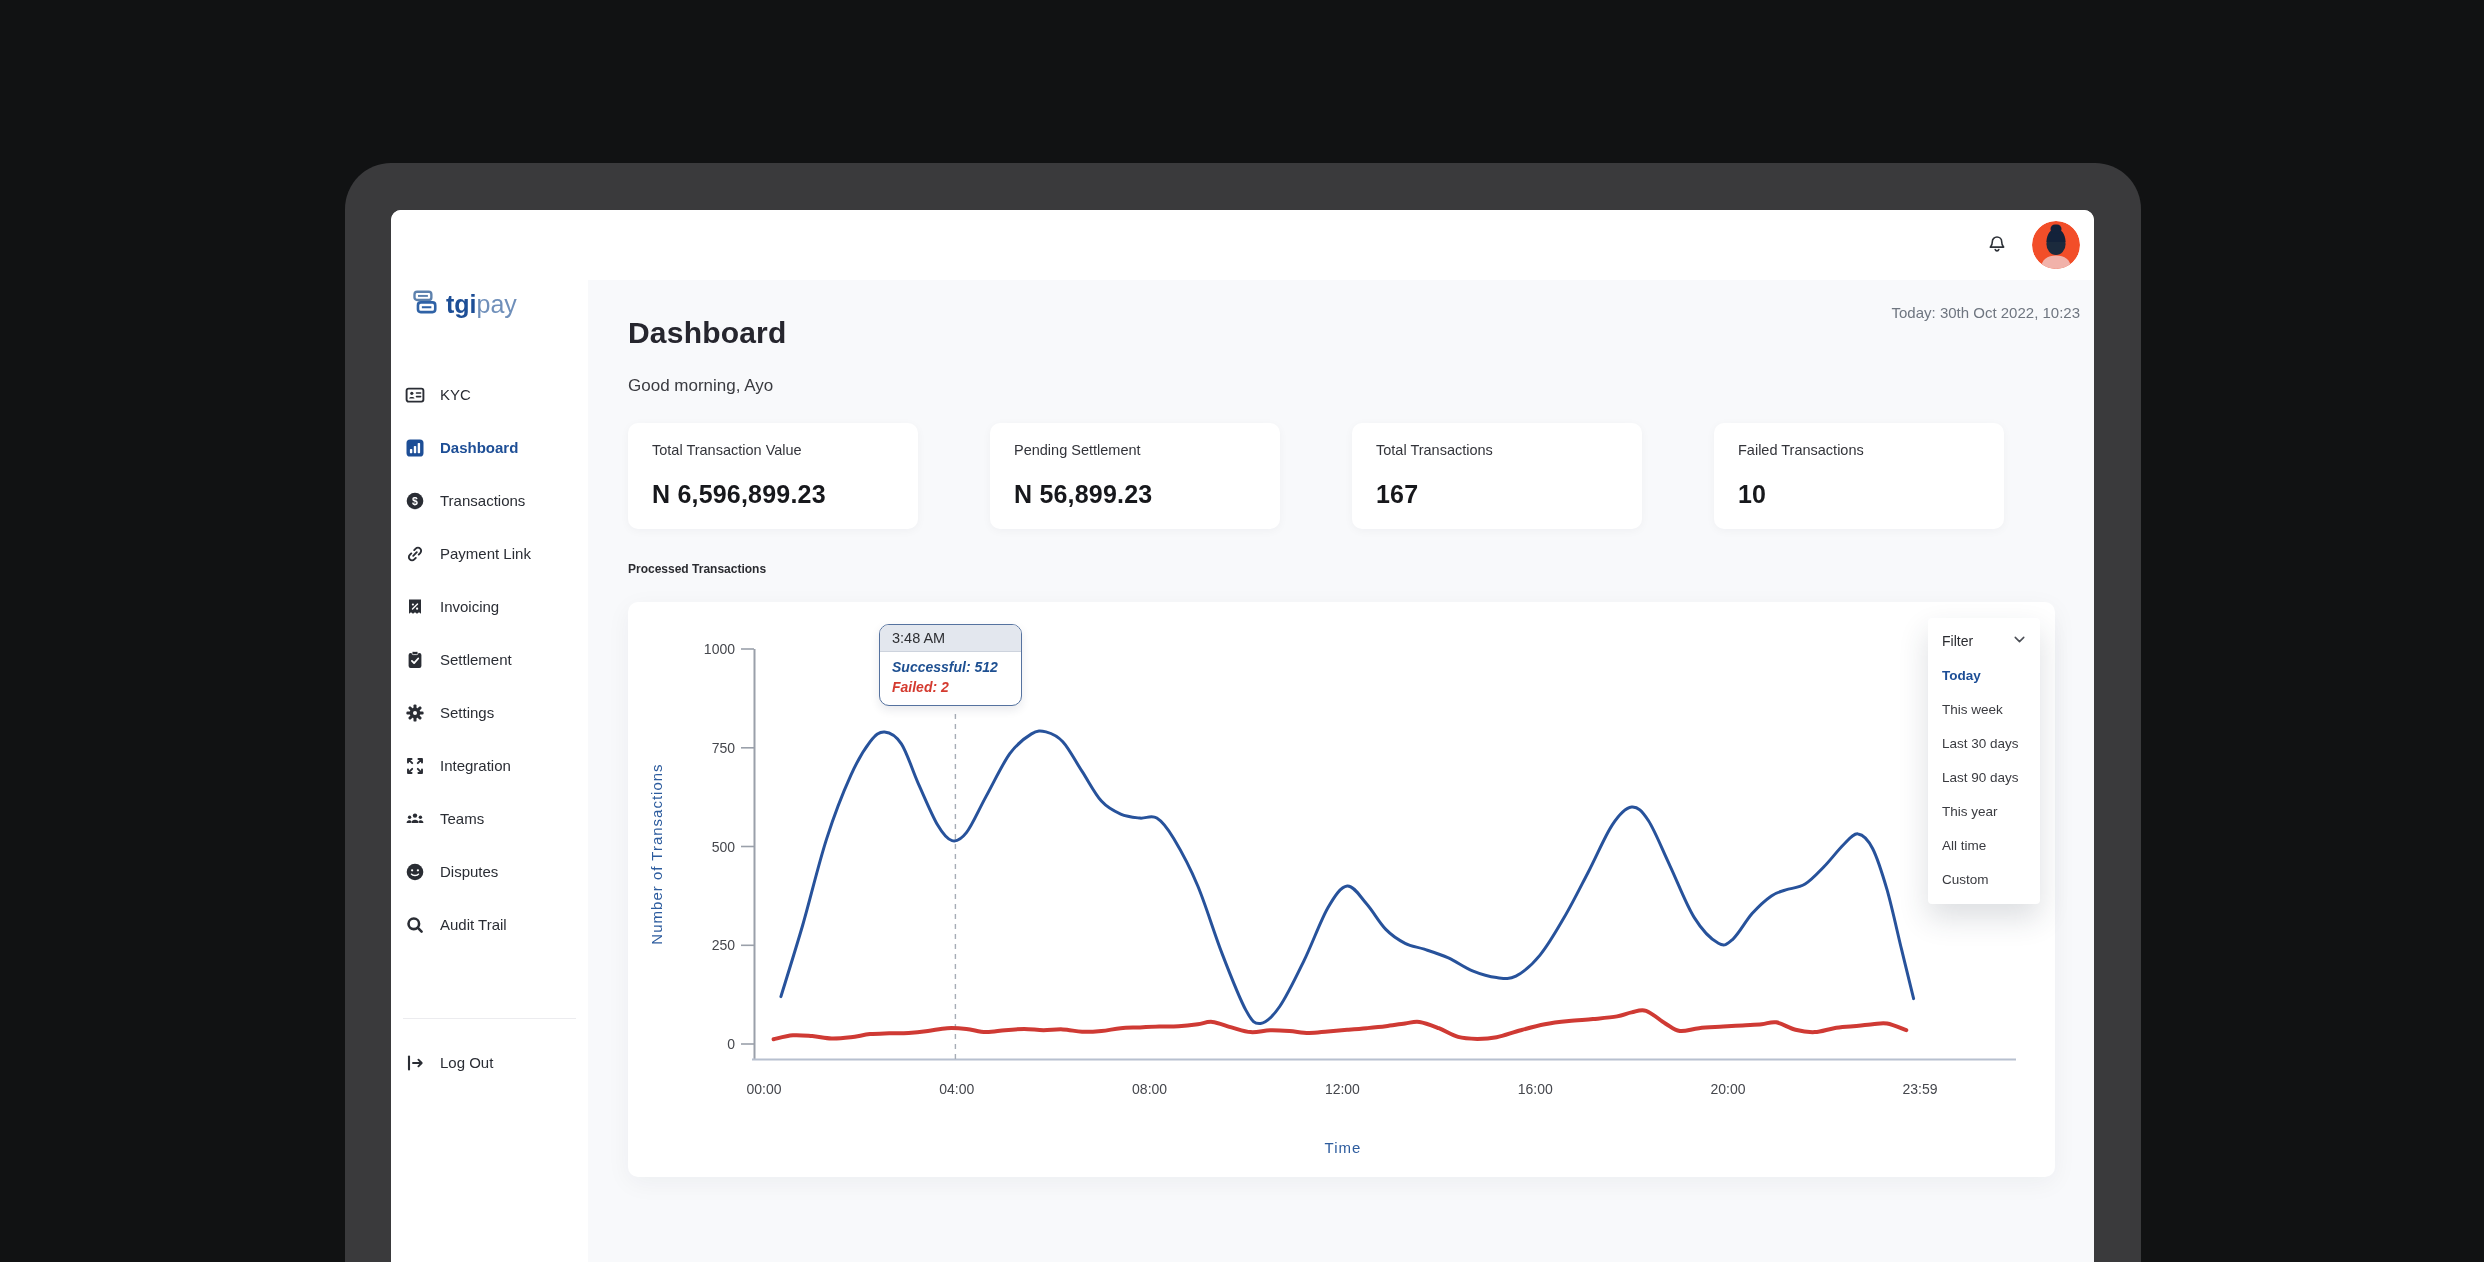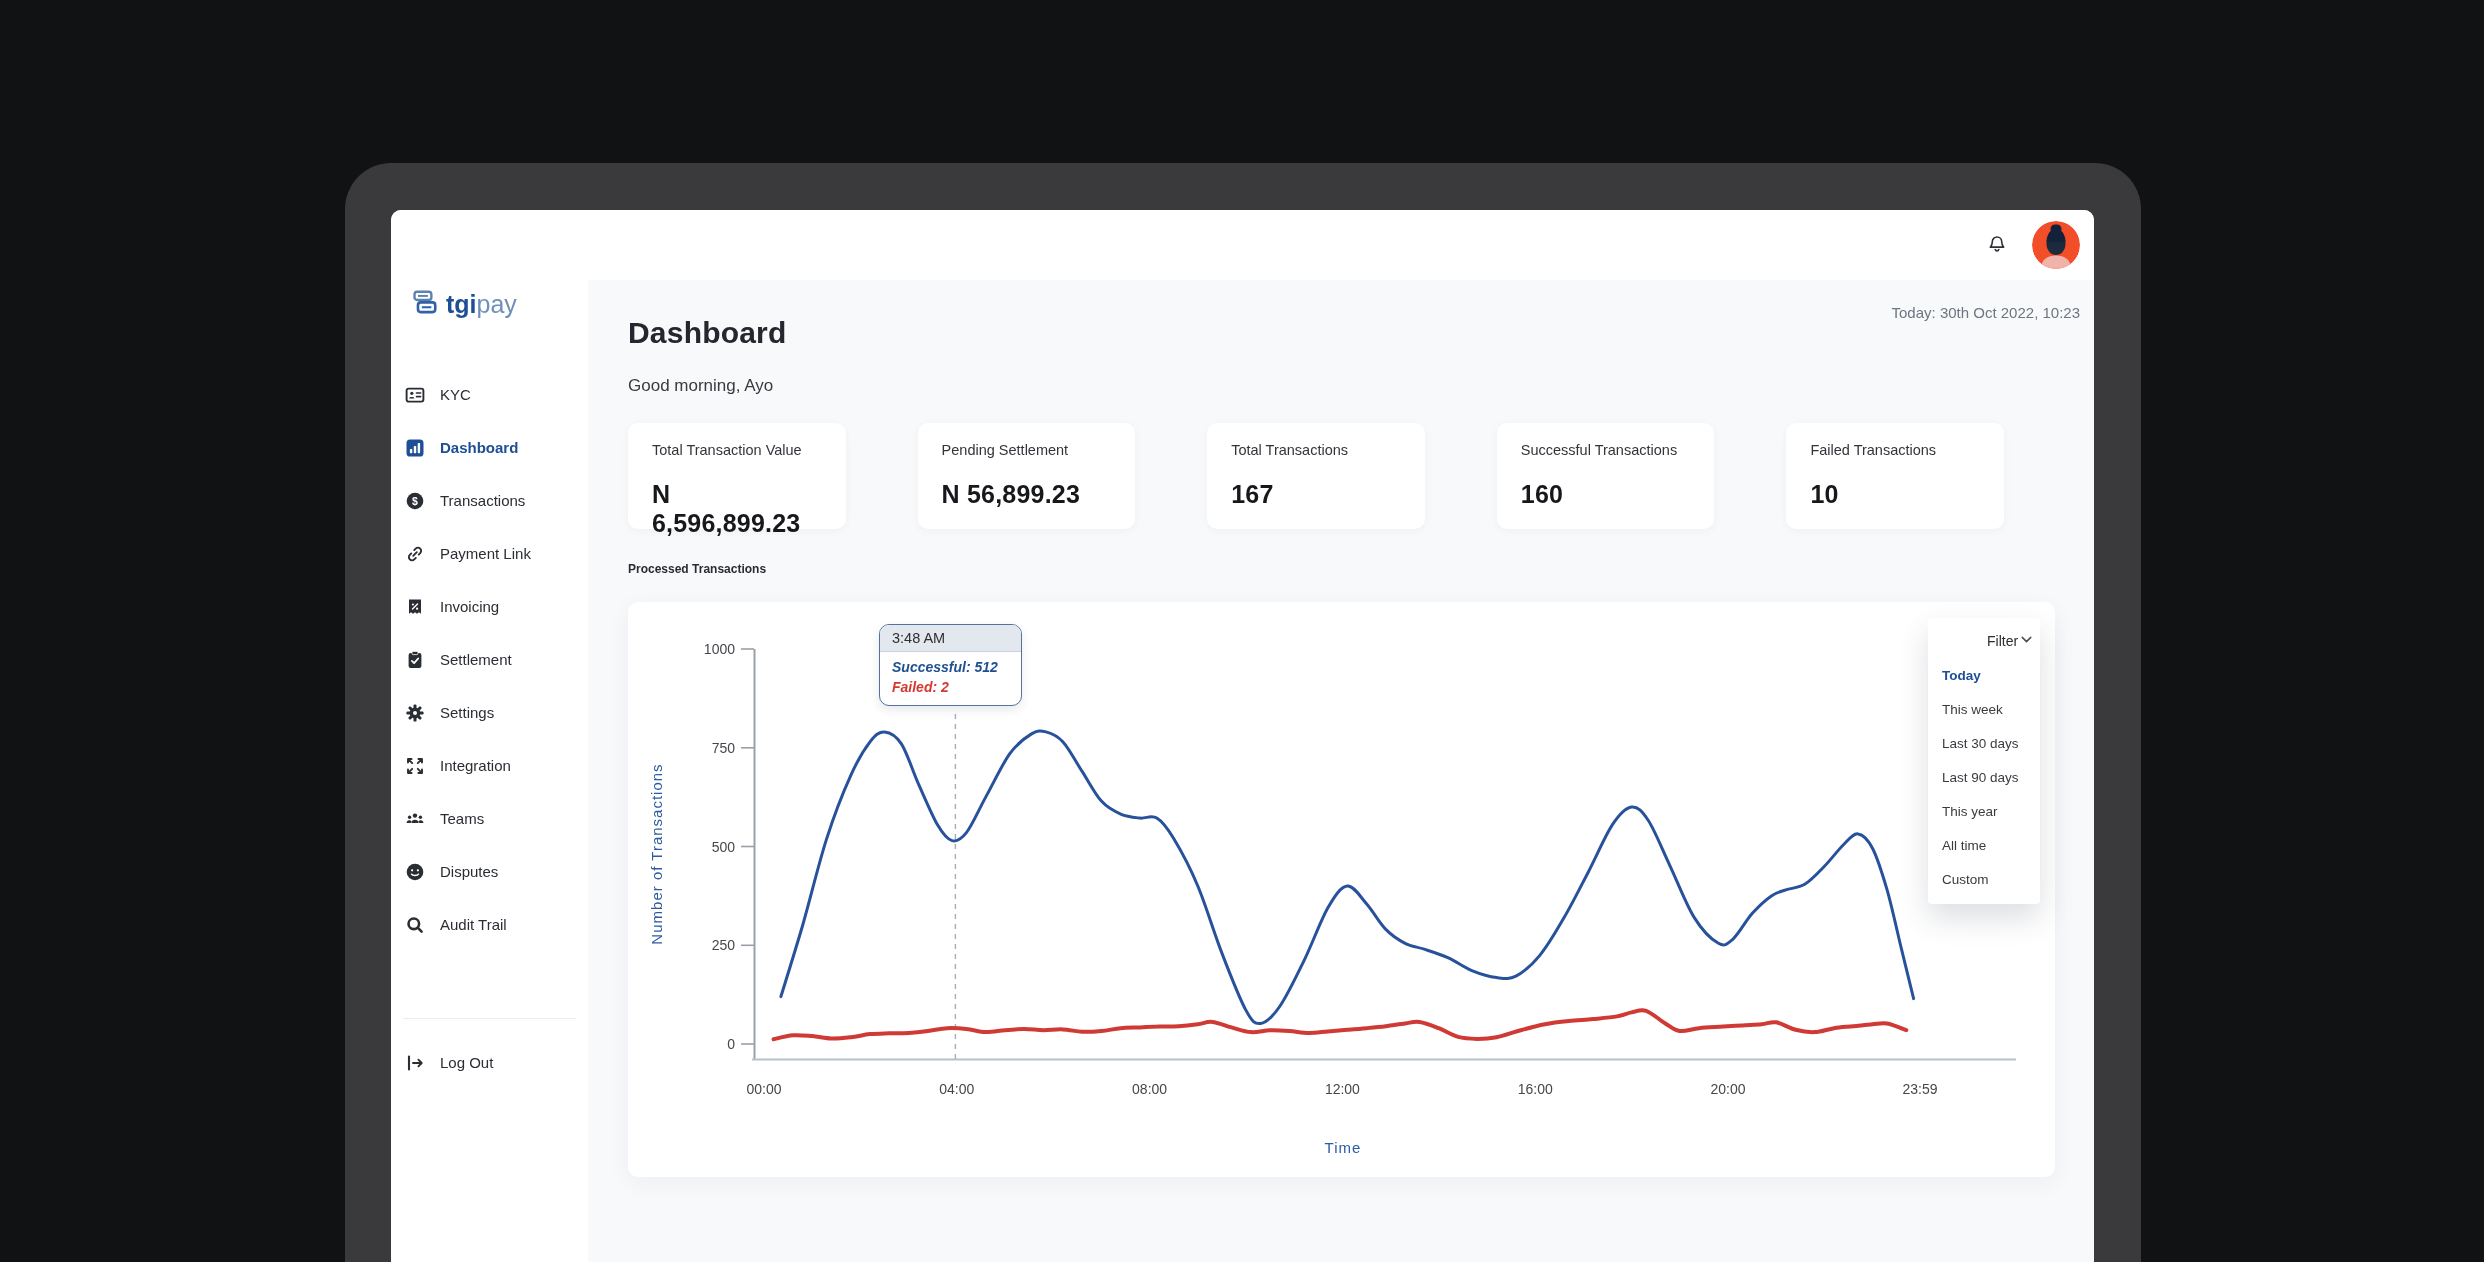--- a/index.html
+++ b/index.html
@@ -59,21 +59,21 @@
   .tooltip { position:absolute; left:251px; top:22px; width:143px; border:1.5px solid #55729f;
     border-radius:10px; background:#fff; overflow:hidden; box-shadow:0 4px 10px rgba(30,40,70,.10); }
   .tooltip-header { background:#e3e7ee; border-bottom:1px solid #cdd3dd; padding:5px 12px; font-size:14.5px; color:#2e2f33; }
   .tooltip-body { padding:5px 12px 8px; }
   .tooltip-line { font-size:14px; font-weight:600; line-height:20px;font-style:italic; }
 
   
   .filter-panel { position:absolute; top:16px; right:15px; width:112px; background:#fff;
     box-shadow:0 14px 30px rgba(40,50,70,.16); border-radius:4px; padding:12px 0 14px 14px; }
   .filter-head { display:flex; align-items:center; justify-content:space-between; padding-right:12px;
-    font-size:14px; color:#2b2c31; cursor:pointer; height:22px;margin-left:45px; }
+    font-size:14px; color:#2b2c31; cursor:pointer; height:22px; }
   .filter-option { font-size:13.5px; color:#3a3b40; height:22px; display:flex; align-items:center;
     margin-top:12px; cursor:pointer; white-space:nowrap; }
   .filter-option.selected { color:#1d4e96; font-weight:700; }
 </style>
 </head>
 <body>
 
 <div class="stage">
   <div class="device-frame">
     <div class="app-window">
@@ -266,24 +266,20 @@
     <div class="stat-label">Total Transaction Value</div>
     <div class="stat-value">N 6,596,899.23</div>
   </div>
               <div class="stat-card">
     <div class="stat-label">Pending Settlement</div>
     <div class="stat-value">N 56,899.23</div>
   </div>
               <div class="stat-card">
     <div class="stat-label">Total Transactions</div>
     <div class="stat-value">167</div>
-  </div>
-              <div class="stat-card">
-    <div class="stat-label">Successful Transactions</div>
-    <div class="stat-value">160</div>
   </div>
               <div class="stat-card">
     <div class="stat-label">Failed Transactions</div>
     <div class="stat-value">10</div>
   </div>
             </div>
 
           <div class="section-title">Processed Transactions</div>
 
           <div class="chart-card">

